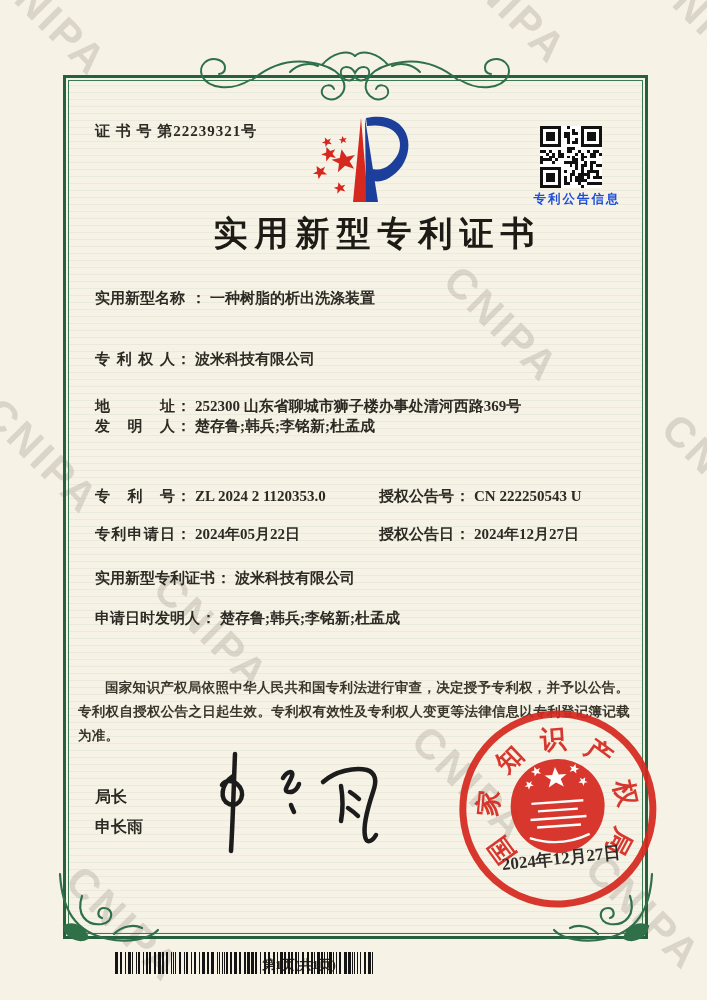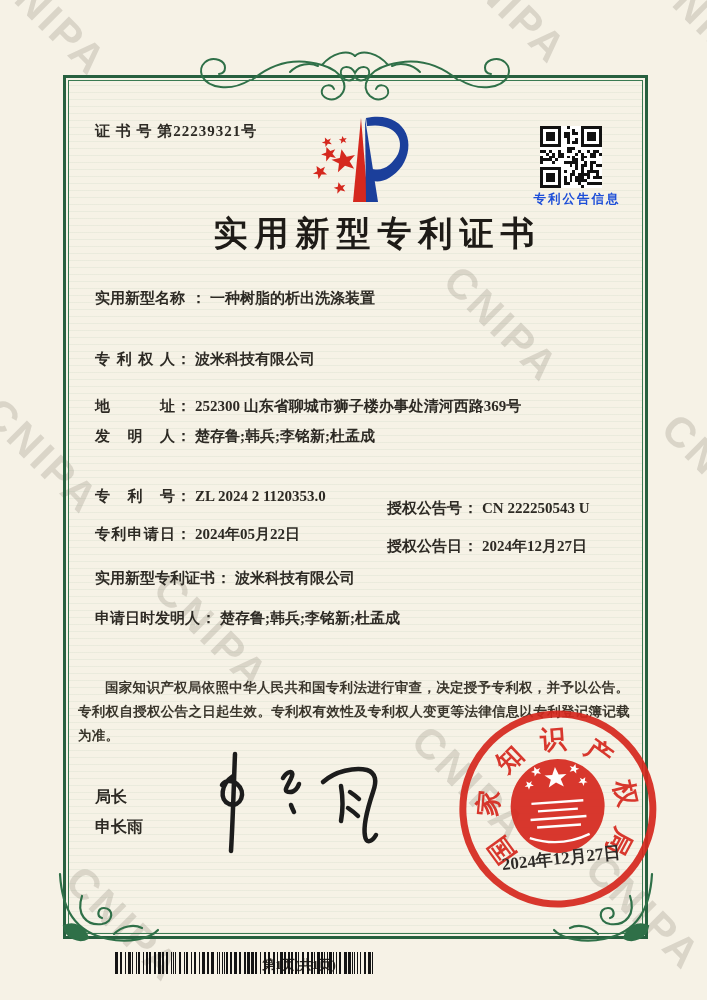--- a/index.html
+++ b/index.html
@@ -40,21 +40,21 @@
     font-size:12.5px;font-weight:700;letter-spacing:2px;color:#1d4ed8;
   }
   .title{
     position:absolute;left:0;top:211px;width:707px;text-align:center;
     font-size:34px;font-weight:700;letter-spacing:7px;color:#1e1b17;margin-left:24px;
   }
   
   .row{position:absolute;left:95px;right:60px;font-size:15px;font-weight:600;white-space:nowrap;}
   .jlabel{display:inline-block;width:80px;text-align:justify;text-align-last:justify;vertical-align:bottom;}
   .colon{margin:0 4px 0 1px;}
-  .rpair{position:absolute;left:292px;top:0;margin-top:12px;}
+  .rpair{position:absolute;left:284px;top:0;}
   
   .body-par{
     position:absolute;left:78px;top:676px;width:562px;
     font-size:13.5px;font-weight:700;color:#3a362c;line-height:24px;letter-spacing:.3px;
   }
   .body-par .l1{text-indent:2em;}
   
   .director{position:absolute;left:95px;top:782px;font-size:16px;font-weight:700;line-height:30px;}
   .sig{position:absolute;left:195px;top:748px;}
   
@@ -272,21 +272,21 @@
   </div>
 
   <div class="row" style="top:289px">
     <span>实用新型名称</span><span class="colon" style="margin-left:6px">：</span><span>一种树脂的析出洗涤装置</span>
   </div>
 
   <div class="row" style="top:397px">
     <span class="jlabel">地址</span><span class="colon">：</span><span>252300 山东省聊城市狮子楼办事处清河西路369号</span>
   </div>
 
-  <div class="row" style="top:427px">
+  <div class="row" style="top:417px">
     <span class="jlabel">发明人</span><span class="colon">：</span><span>楚存鲁;韩兵;李铭新;杜孟成</span>
   </div>
 
   <div class="row" style="top:487px">
     <span class="jlabel">专利号</span><span class="colon">：</span><span>ZL 2024 2 1120353.0</span>
     <span class="rpair">
       <span>授权公告号</span><span class="colon">：</span><span>CN 222250543 U</span>
     </span>
   </div>
 

